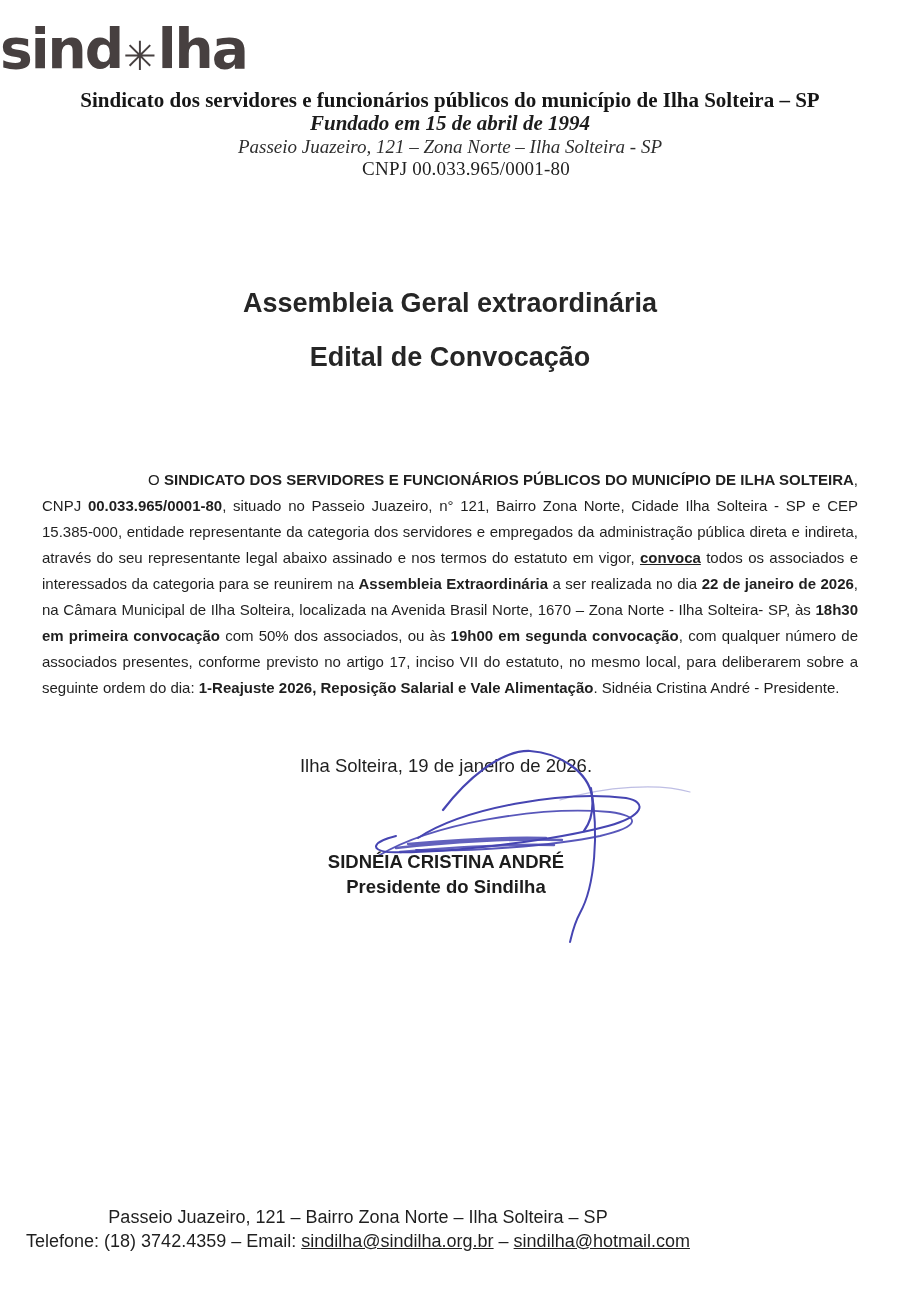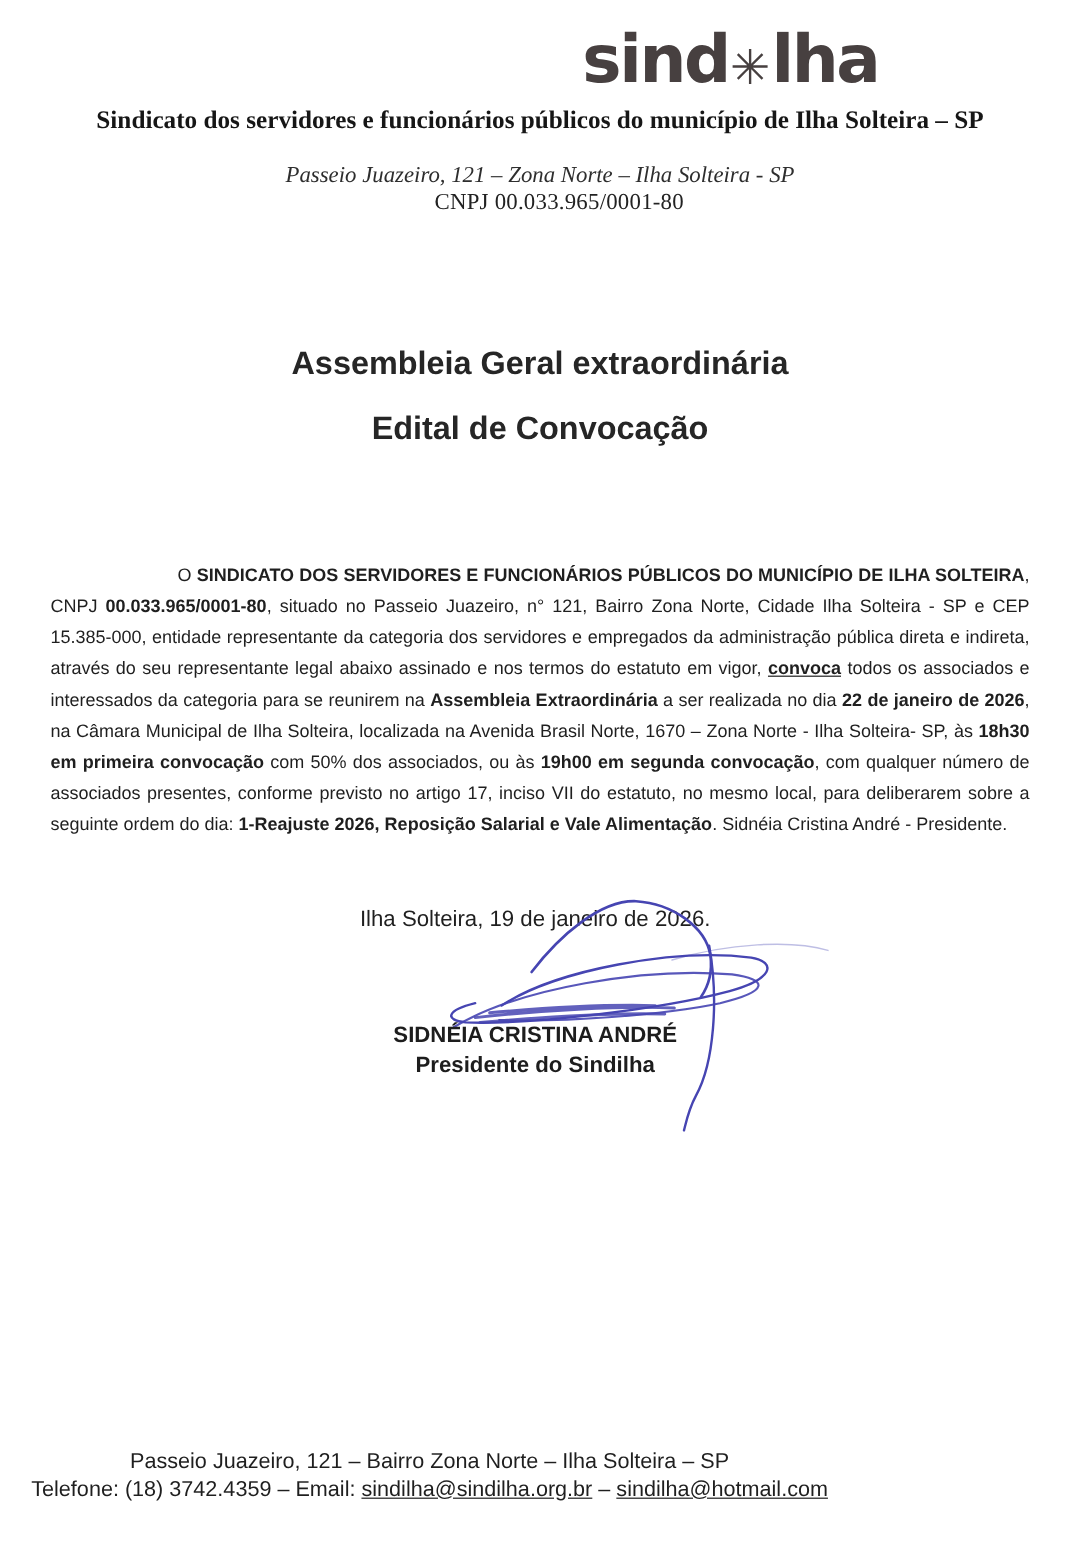--- a/index.html
+++ b/index.html
@@ -8,21 +8,21 @@
     width:900px;height:1300px;
     margin:0 auto;
     background:#ffffff;
     font-family:"Liberation Sans",sans-serif;
     color:#1f1f1f;
     overflow:hidden;
   }
   
   .logo{
     position:absolute;top:14px;left:0;width:732px;
-    text-align:right;
+    text-align:left;
     font-family:"DejaVu Sans",sans-serif;
     font-weight:bold;
     font-size:55px;line-height:70px;
     letter-spacing:-2px;
     color:#474040;
   }
   .logo .logo-star{
     display:inline-block;
     font-size:40px;
     vertical-align:-2px;
@@ -90,20 +90,21 @@
   .footer-line .u{text-decoration:underline;}
 </style>
 </head>
 <body>
 
 <div class="page">
 
   <div class="logo"><span>sind</span><span class="logo-star">✳</span><span>lha</span></div>
 
   <div class="hdr hdr-org">Sindicato dos servidores e funcionários públicos do município de Ilha Solteira – SP</div>
+  <div class="hdr hdr-founded">Fundado em 15 de abril de 1994</div>
   <div class="hdr hdr-address">Passeio Juazeiro, 121 – Zona Norte – Ilha Solteira - SP</div>
   <div class="hdr hdr-cnpj">CNPJ 00.033.965/0001-80</div>
 
   <div class="doc-title t1">Assembleia Geral extraordinária</div>
   <div class="doc-title t2">Edital de Convocação</div>
 
   <p class="body-par"><span>O </span><span class="b">SINDICATO DOS SERVIDORES E FUNCIONÁRIOS PÚBLICOS DO MUNICÍPIO DE ILHA SOLTEIRA</span><span>, CNPJ </span><span class="b">00.033.965/0001-80</span><span>, situado no Passeio Juazeiro, n° 121, Bairro Zona Norte, Cidade Ilha Solteira - SP e CEP 15.385-000, entidade representante da categoria dos servidores e empregados da administração pública direta e indireta, através do seu representante legal abaixo assinado e nos termos do estatuto em vigor, </span><span class="b u">convoca</span><span> todos os associados e interessados da categoria para se reunirem na </span><span class="b">Assembleia Extraordinária</span><span> a ser realizada no dia </span><span class="b">22 de janeiro de 2026</span><span>, na Câmara Municipal de Ilha Solteira, localizada na Avenida Brasil Norte, 1670 – Zona Norte - Ilha Solteira- SP, às </span><span class="b">18h30 em primeira convocação</span><span> com 50% dos associados, ou às </span><span class="b">19h00 em segunda convocação</span><span>, com qualquer número de associados presentes, conforme previsto no artigo 17, inciso VII do estatuto, no mesmo local, para deliberarem sobre a seguinte ordem do dia: </span><span class="b">1-Reajuste 2026, Reposição Salarial e Vale Alimentação</span><span>. Sidnéia Cristina André - Presidente.</span></p>
 
   <div class="date-line">Ilha Solteira, 19 de janeiro de 2026.</div>
 

